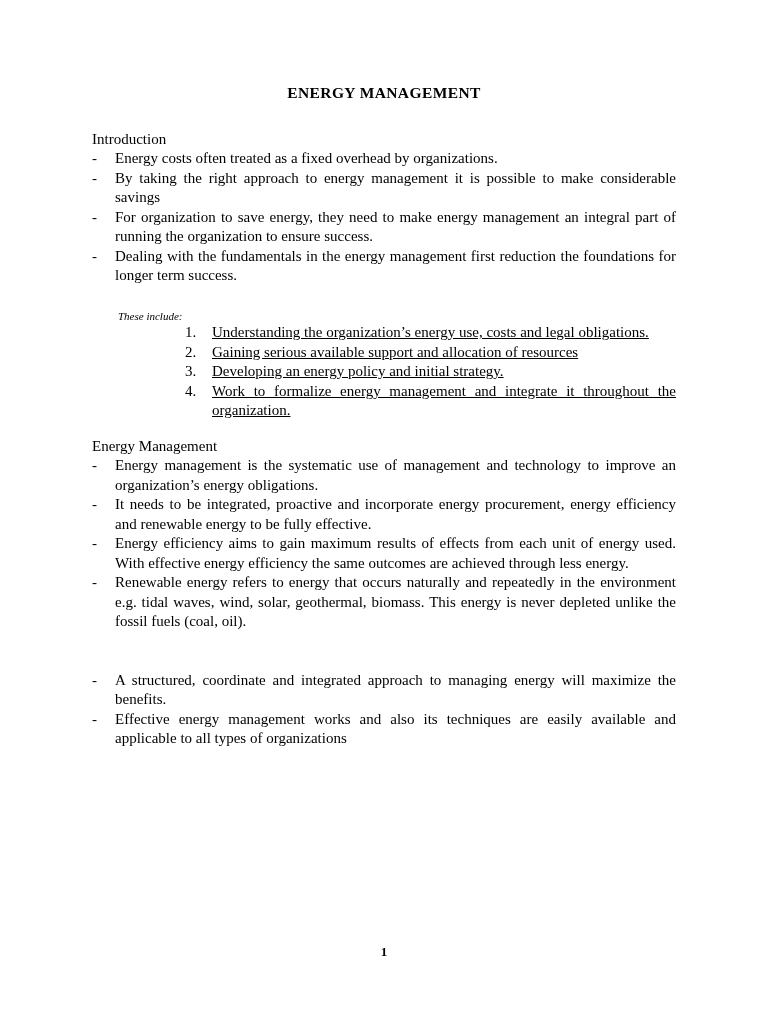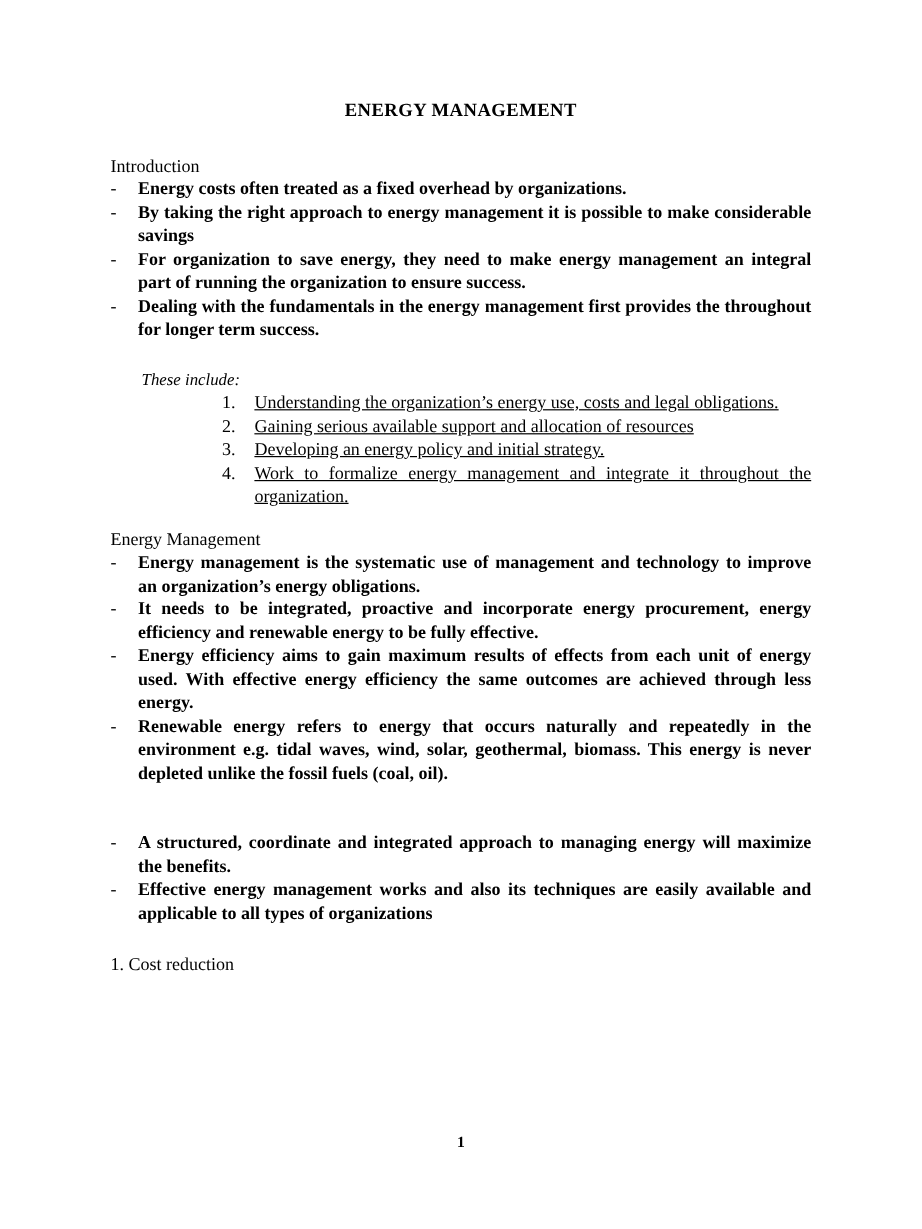--- a/index.html
+++ b/index.html
@@ -65,26 +65,26 @@
   }
   .bullets > li .dash {
     position: absolute;
     left: 0;
     top: 0;
   }
   .bullets > li .btext {
     display: block;
   }
   
-  .bullets > li .btext { text-align: justify; text-align-last: left; font-weight: bold; }
+  .bullets > li .btext { text-align: justify; text-align-last: left; }
 
   
   .lead-in {
     font-style: italic;
-    font-size: 14px;
+    font-size: 11px;
     margin: 0;
     padding-left: 26px;
     line-height: 1.3;
   }
 
   
   .numbers {
     list-style: none;
     margin: 0;
     padding: 0 0 0 93px;
@@ -139,21 +139,21 @@
       <li>
         <span class="dash">-</span>
         <span class="btext">By taking the right approach to energy management it is possible to make considerable savings</span>
       </li>
       <li>
         <span class="dash">-</span>
         <span class="btext">For organization to save energy, they need to make energy management an integral part of running the organization to ensure success.</span>
       </li>
       <li>
         <span class="dash">-</span>
-        <span class="btext">Dealing with the fundamentals in the energy management first provides the throughout for longer term success.</span>
+        <span class="btext">Dealing with the fundamentals in the energy management first reduction the foundations for longer term success.</span>
       </li>
     </ul>
 
     <div class="spacer-lg"></div>
 
     <div class="lead-in">These include:</div>
 
     <ul class="numbers">
       <li>
         <span class="num">1.</span>
@@ -207,18 +207,17 @@
         <span class="btext">A structured, coordinate and integrated approach to managing energy will maximize the benefits.</span>
       </li>
       <li>
         <span class="dash">-</span>
         <span class="btext">Effective energy management works and also its techniques are easily available and applicable to all types of organizations</span>
       </li>
     </ul>
 
     <div class="spacer-lg"></div>
 
-    <div class="heading">1. Cost reduction</div>
 
   </div>
 
   <div class="page-number">1</div>
 </div>
 
 </body></html>

